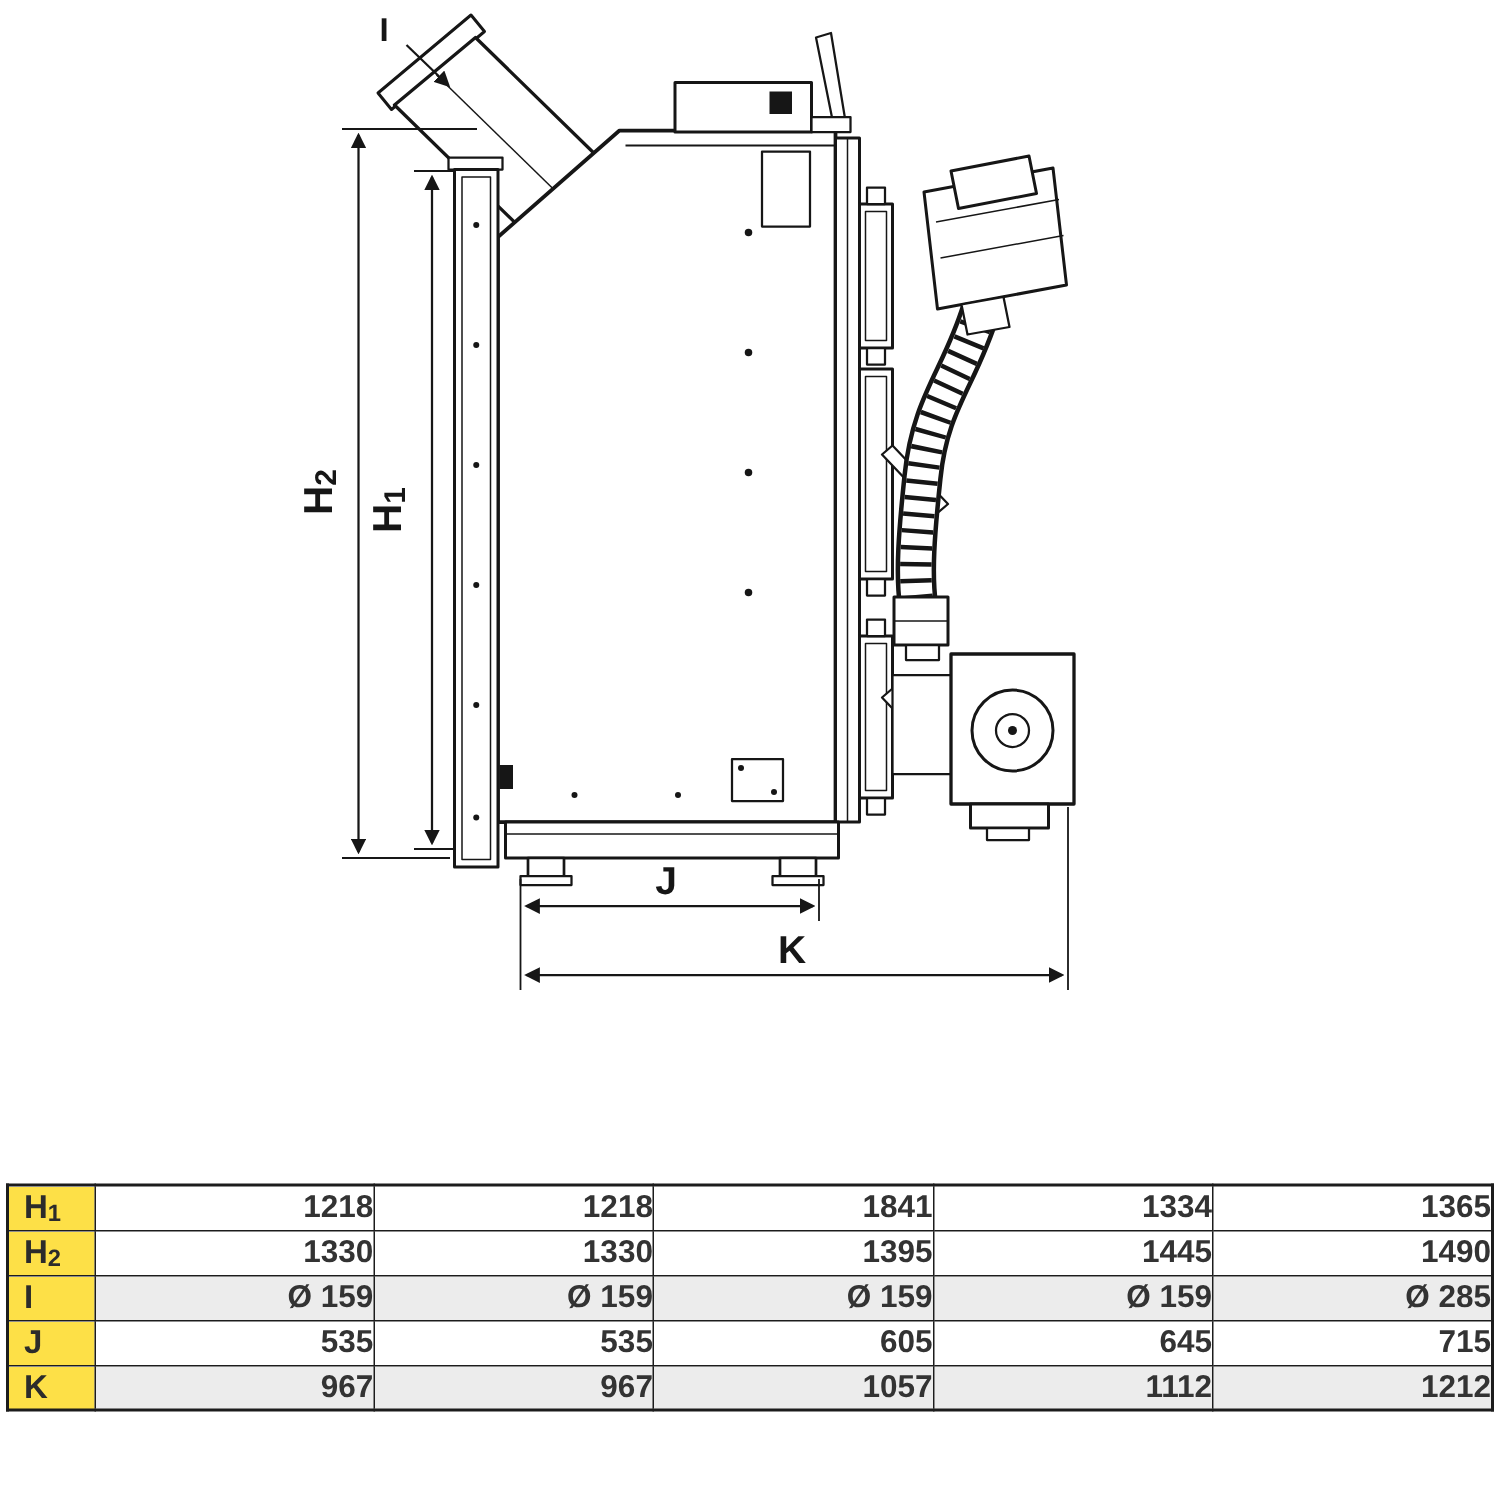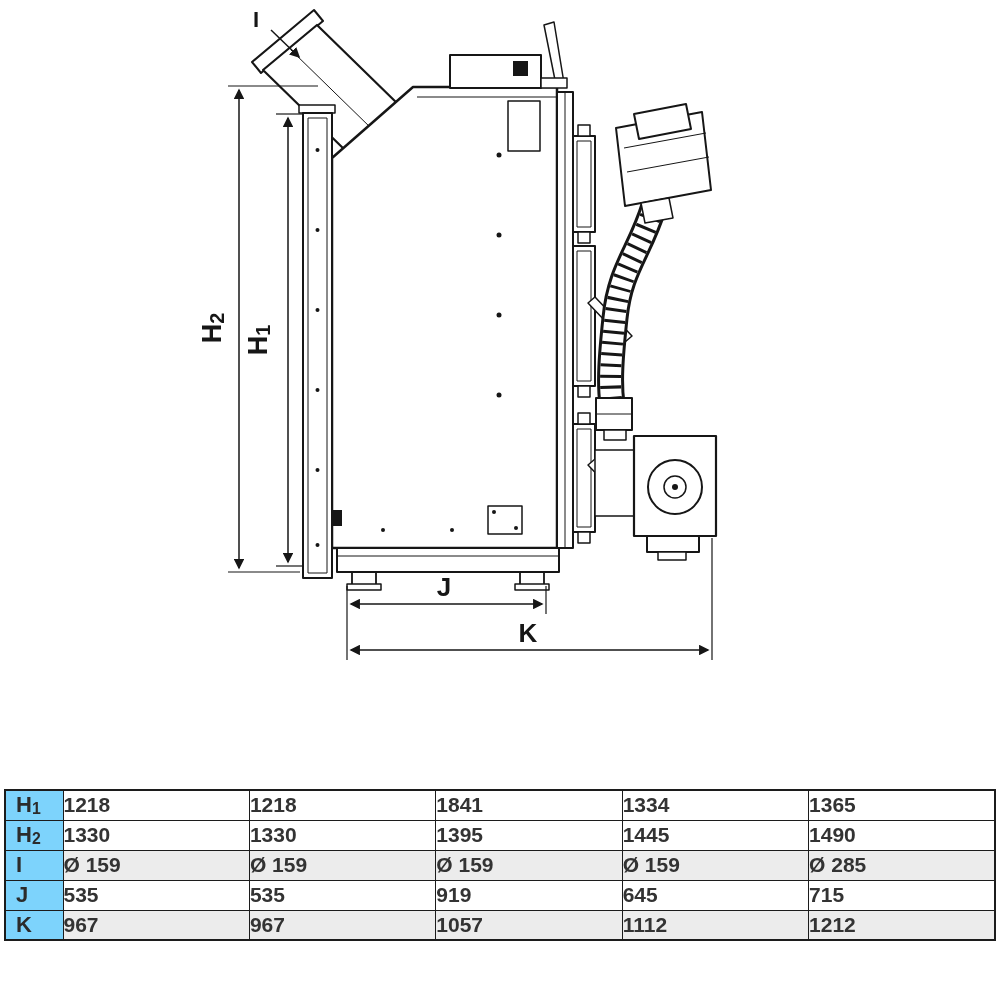--- a/index.html
+++ b/index.html
@@ -5,23 +5,23 @@
   * { margin:0; padding:0; box-sizing:border-box; }
   html,body { width:1000px; height:1000px; background:#ffffff;
               font-family:"Liberation Sans", sans-serif; }
   .stage { position:relative; width:1000px; height:1000px; background:#fff; overflow:hidden; }
   .diagram { position:absolute; top:0; left:0; }
   svg text { font-family:"Liberation Sans", sans-serif; font-weight:700; fill:#161616; }
   .dims-table { position:absolute; left:4px; top:789px; width:992px;
                 border-collapse:collapse; table-layout:fixed;
                 border:2px solid #1c1c1c; }
   .dims-table th, .dims-table td { border:1.5px solid #1c1c1c; height:30px;
-                font-size:21px; font-weight:700; color:#333; text-align:left;
+                font-size:21px; font-weight:700; color:#333; text-align:right;
                 padding:0; overflow:hidden; white-space:nowrap; }
-  .dims-table th { background:#7dd3fc; text-align:left; padding-left:10px; font-size:22px; color:#2b2b2b; }
+  .dims-table th { background:#fde047; text-align:left; padding-left:10px; font-size:22px; color:#2b2b2b; }
   .dims-table tr.shaded td { background:#ececec;margin-left:45px; }
   .dims-table sub { font-size:0.72em; vertical-align:baseline; position:relative; top:2px; }
 </style>
 </head>
 <body>
 
 <div class="stage">
 
   <svg class="diagram" viewBox="0 0 1000 760" width="1000" height="760" stroke-linejoin="round" stroke-linecap="butt">
     <defs>
@@ -183,21 +183,21 @@
         <td>Ø 159</td>
         <td>Ø 159</td>
         <td>Ø 159</td>
         <td>Ø 159</td>
         <td>Ø 285</td>
       </tr>
       <tr>
         <th><span>J</span><sub></sub></th>
         <td>535</td>
         <td>535</td>
-        <td>919</td>
+        <td>605</td>
         <td>645</td>
         <td>715</td>
       </tr>
       <tr class="shaded">
         <th><span>K</span><sub></sub></th>
         <td>967</td>
         <td>967</td>
         <td>1057</td>
         <td>1112</td>
         <td>1212</td>

